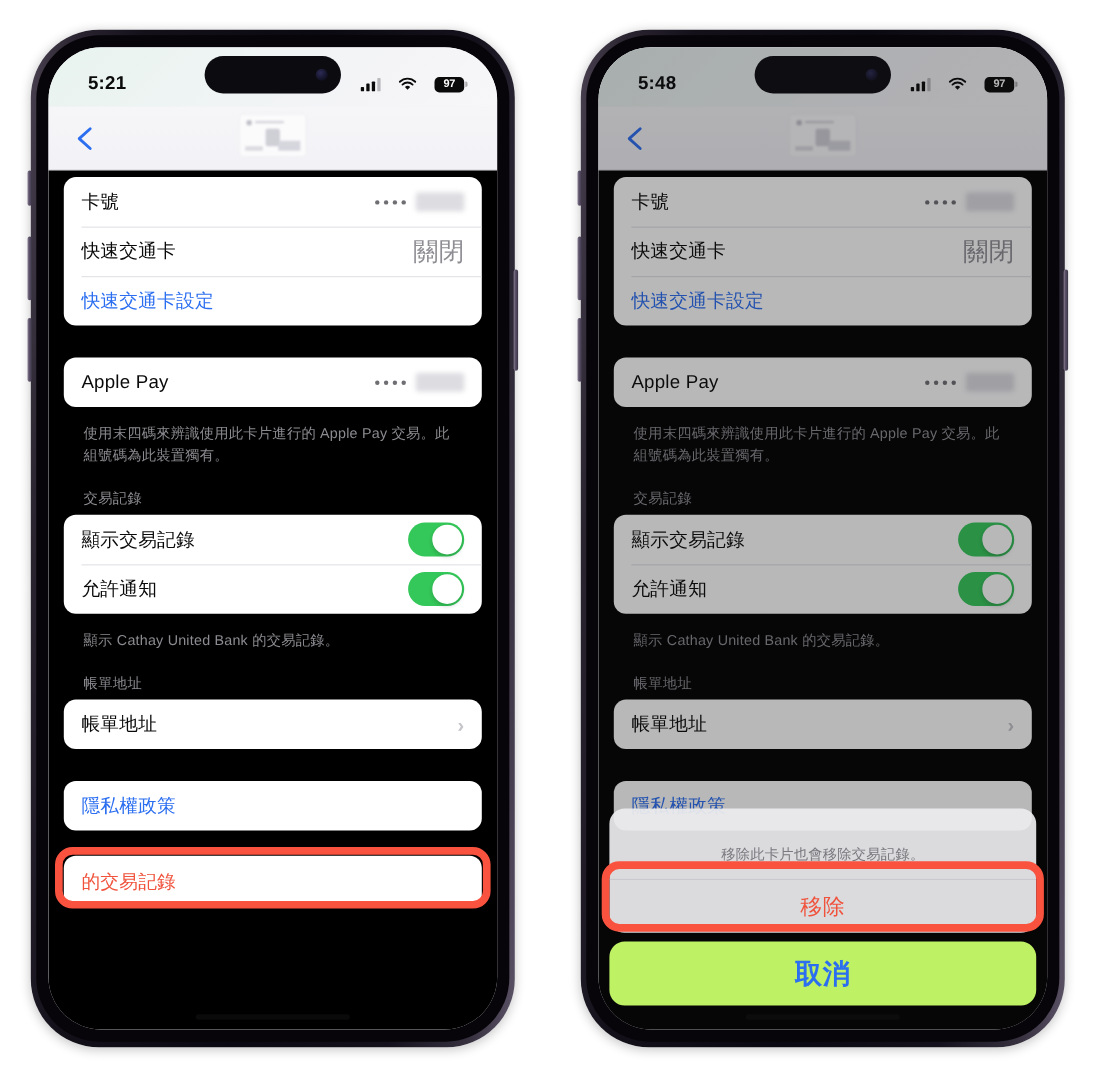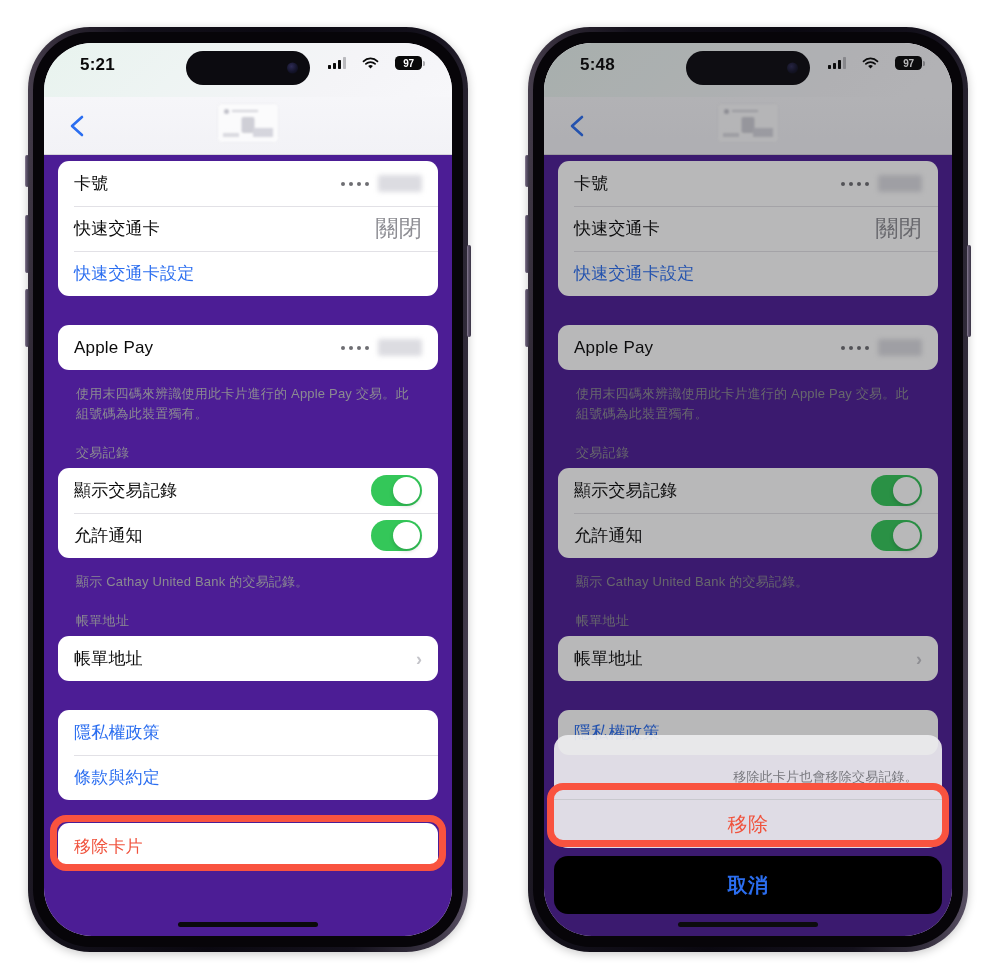--- a/index.html
+++ b/index.html
@@ -47,21 +47,21 @@
   }
   .btn-mute   { left: -3px; top: 128px;  width: 4px; height: 32px; }
   .btn-volup  { left: -3px; top: 188px;  width: 4px; height: 58px; }
   .btn-voldn  { left: -3px; top: 262px;  width: 4px; height: 58px; }
   .btn-power  { right: -3px; top: 218px; width: 4px; height: 92px; }
 
   
   .statusbar {
     position: relative; height: 54px;
     background: linear-gradient(135deg,#e8f3ee 0%, #eef4f3 35%, #f4f4f7 70%, #f7f7fa 100%);
-    display: flex; align-items: flex-start; justify-content: space-between;
+    display: flex; align-items: center; justify-content: space-between;
     padding: 12px 30px 0 30px;
   }
   .sb-time { font-size: 17px; font-weight: 700; letter-spacing: .2px; color: #0a0a0a; padding-left: 6px;}
   .island {
     position: absolute; left: 50%; transform: translateX(-50%);
     top: 8px; width: 124px; height: 34px; border-radius: 20px;
     background: #0c0b10;
   }
   .island-cam {
     position: absolute; right: 12px; top: 50%; transform: translateY(-50%);
@@ -102,21 +102,21 @@
   }
   .ct-l1 { position:absolute; left:6px; top:5px; width:5px; height:5px; border-radius:50%; background:#b9b9c2; }
   .ct-l2 { position:absolute; left:14px; top:6px; width:26px; height:2px; background:#cfcfd6; }
   .ct-mid{ position:absolute; left:50%; top:13px; transform:translateX(-50%); width:13px; height:16px; border-radius:2px; background:#cacad2; }
   .ct-b1 { position:absolute; left:5px; bottom:5px; width:16px; height:4px; background:#d7d7dd; }
   .ct-b2 { position:absolute; right:5px; bottom:5px; width:20px; height:9px; background:#d2d2da; }
 
   
   .content {
     position: relative; height: calc(100% - 112px);
-    background: #4c1d95;
+    background: #000000;
     padding: 0 14px;
     overflow: hidden;
   }
   .group {
     background: #fff; border-radius: 11px; overflow: hidden;
     margin-bottom: 7px;
   }
   .row {
     position: relative; min-height: 45px;
     display: flex; align-items: center; justify-content: space-between;
@@ -179,34 +179,34 @@
   
   .sheet {
     position: absolute; left: 10px; right: 10px; bottom: 22px;
     z-index: 8;
   }
   .sheet-main {
     background: rgba(236,236,238,.93);
     border-radius: 14px; overflow: hidden; margin-bottom: 8px;
   }
   .sheet-msg {
-    text-align: right; font-size: 13px; color: #78787e;
+    text-align: center; font-size: 13px; color: #78787e;
     padding: 14px 24px 13px 24px; letter-spacing: .2px;
     border-bottom: .5px solid #c9c9ce;
     margin-top: 19px;
   }
   .sheet-btn {
     height: 48px; display: flex; align-items: center; justify-content: center;
     font-size: 20px; letter-spacing: .4px;
   }
   .sheet-btn.destructive { color: #f0523c; }
   .sheet-cancel {
-    background: #000000; border-radius: 14px;
+    background: #bef264; border-radius: 14px;
     height: 58px; display: flex; align-items: center; justify-content: center;
-    font-size: 20px; font-weight: 600; color: #2b6ef0; letter-spacing: .4px; text-align: right;
+    font-size: 25px; font-weight: 600; color: #2b6ef0; letter-spacing: .4px; text-align: right;
   }
 
   
   .watermark {
     position: absolute; right: 14px; bottom: 62px; z-index: 12;
     display: flex; align-items: center; gap: 7px;
   }
   .wm-text { font-size: 21px; font-weight: 700; color: #1a1a1a; letter-spacing: -.3px; }
   .wm-text .dim { font-weight: 500; }
 </style>
@@ -328,31 +328,28 @@
               <span class="chev-r">›</span>
             </div>
           </div>
 
           <div class="spacer-lg"></div>
 
           <div class="group">
             <div class="row">
               <span class="row-label blue">隱私權政策</span>
             </div>
-            <div class="row">
-              <span class="row-label blue">條款與約定</span>
-            </div>
           </div>
 
           <div style="height:16px"></div>
 
           <div style="position:relative;">
             <div class="group">
               <div class="row" style="min-height:47px">
-                <span class="row-label red">移除卡片</span>
+                <span class="row-label red">的交易記錄</span>
               </div>
             </div>
             <div class="hl" style="left:-8px; right:-8px; top:-8px; bottom:-1px;"></div>
           </div>
 
         </div>
 
         <div class="home-ind"></div>
       </div>
     </div>

